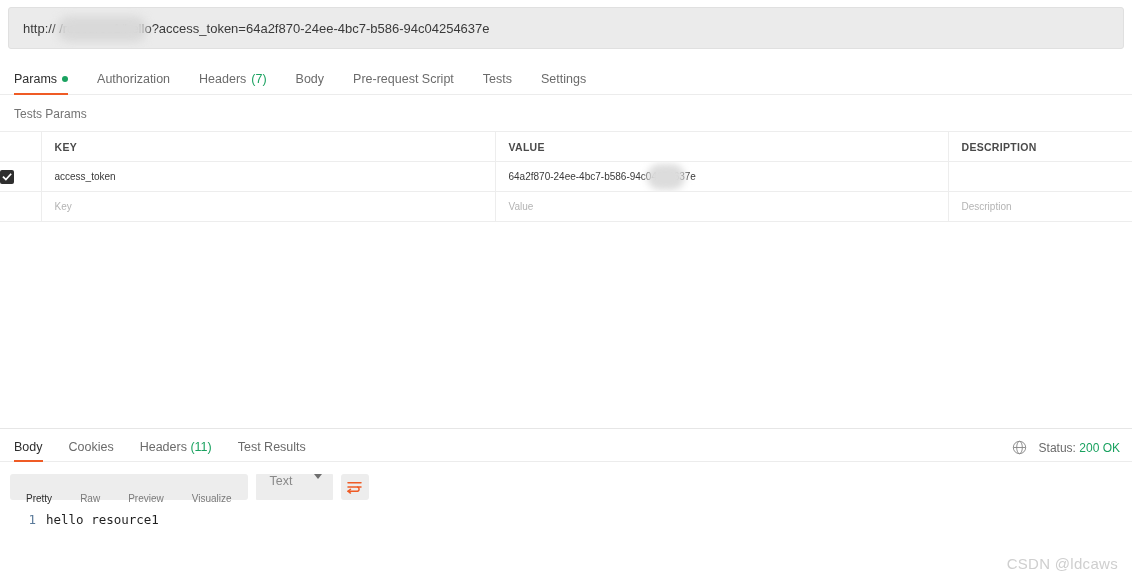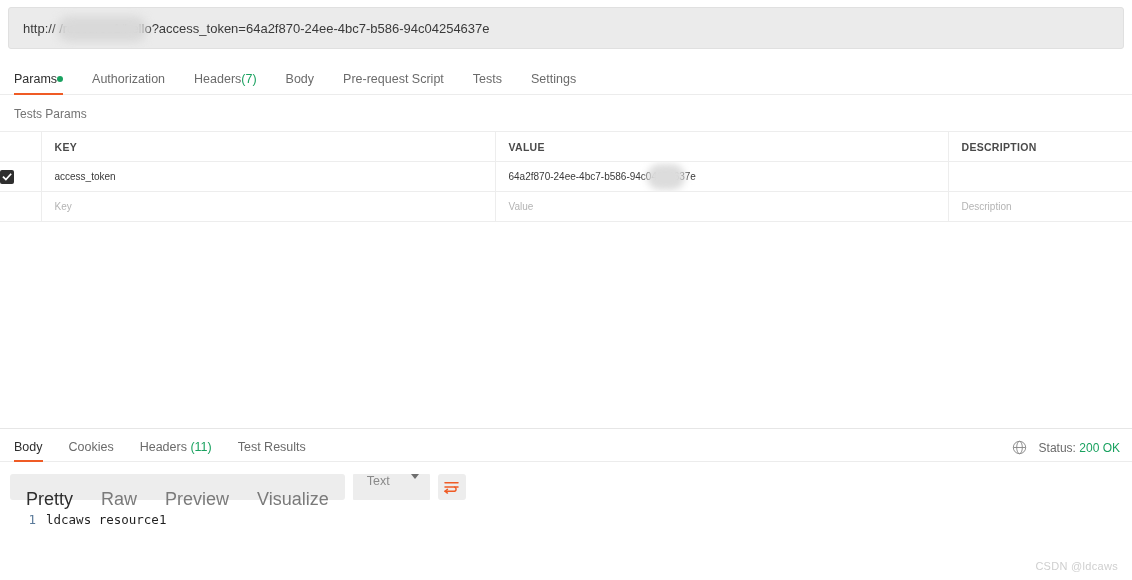--- a/index.html
+++ b/index.html
@@ -85,20 +85,21 @@
   .req-tab {
     position: relative;
     padding: 0 0 8px 0;
     margin-right: 29px;
     font-size: 12.5px;
     color: #6b6b6b;
     cursor: pointer;
     white-space: nowrap;
     display: flex;
     align-items: center;
+    gap: 5px;
   }
   .req-tab.active {
     color: #2e2e2e;
   }
   .req-tab.active::after {
     content: "";
     position: absolute;
     left: 0; right: 0; bottom: -1px;
     height: 2px;
     background: #ef5b25;
@@ -252,21 +253,21 @@
     display: flex;
     align-items: center;
     background: #ededed;
     border-radius: 3px;
     height: 26px;
     padding: 0 2px;
   }
   .seg {
     padding: 0 14px;
     line-height: 26px;
-    font-size: 18px;
+    font-size: 10px;
     color: #7a7a7a;
     cursor: pointer;
     border-radius: 3px;
     margin-top: 23px;
   }
   .seg.active { color: #2e2e2e; }
   .type-select {
     display: flex;
     align-items: flex-start;
     gap: 21px;
@@ -308,21 +309,21 @@
     box-sizing: border-box;
     user-select: none;
   }
   .code-line { color: #1f1f1f; }
 
   
   .watermark {
     position: absolute;
     right: 14px;
     bottom: 8px;
-    font-size: 11px;
+    font-size: 15px;
     color: #cfcfcf;
     letter-spacing: 0.3px;
     user-select: none;
   }
 </style>
 </head>
 <body>
 
 <div class="urlbar">
   <div class="url-input-wrap">
@@ -443,18 +444,18 @@
         <line x1="1" y1="2" x2="15" y2="2" stroke="#ef5b25" stroke-width="1.6" stroke-linecap="round"></line>
         <line x1="1" y1="6.4" x2="15" y2="6.4" stroke="#ef5b25" stroke-width="1.6" stroke-linecap="round"></line>
         <path d="M1 11 L11.5 11 A2.4 2.4 0 0 0 11.5 6.6" stroke="#ef5b25" stroke-width="1.6" fill="none" stroke-linecap="round"></path>
         <path d="M3.6 9 L1 11 L3.6 13" stroke="#ef5b25" stroke-width="1.6" fill="none" stroke-linecap="round" stroke-linejoin="round"></path>
       </svg>
     </div>
   </div>
 
   <div class="body-content">
     <div class="gutter">1</div>
-    <div class="code-line">ldcaws resource1</div>
+    <div class="code-line">hello resource1</div>
   </div>
 
 </div>
 
 <div class="watermark">CSDN @ldcaws</div>
 
 </body></html>

